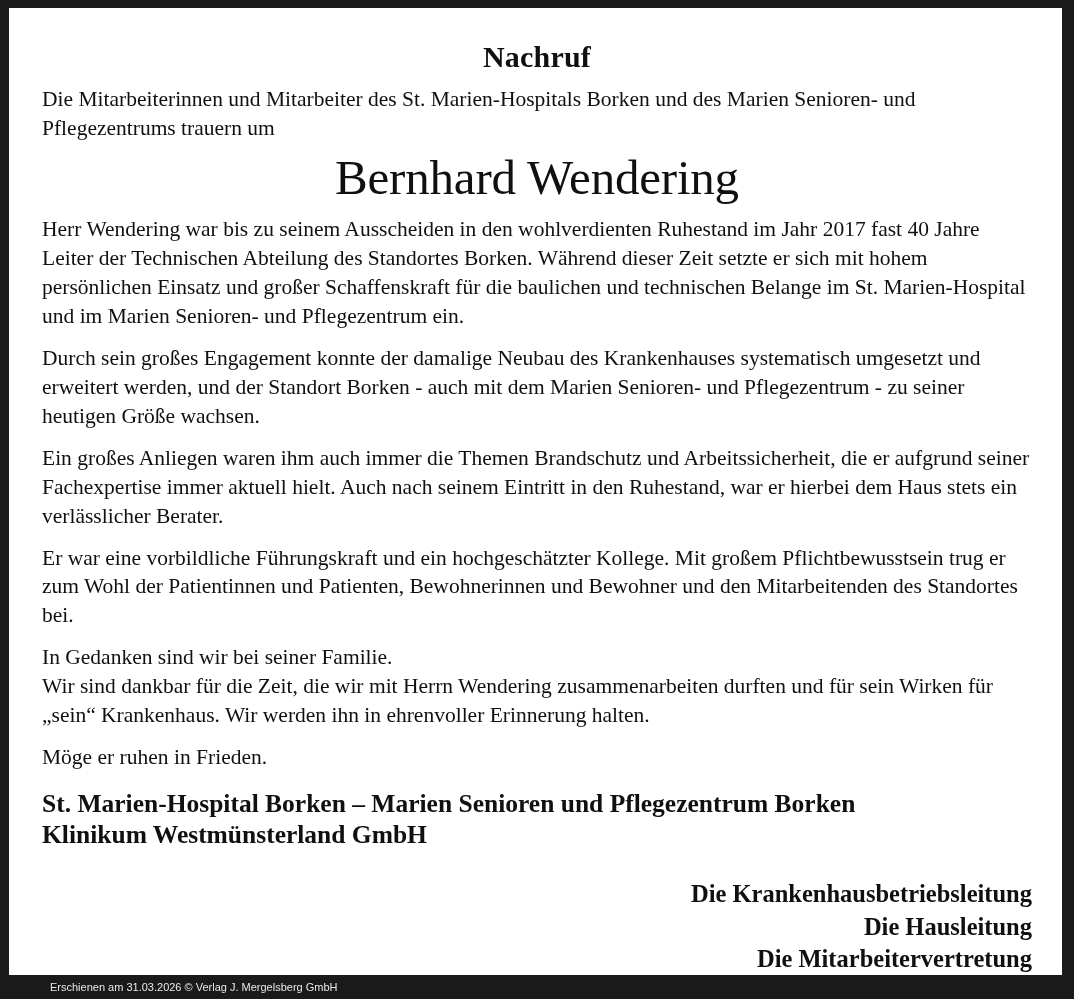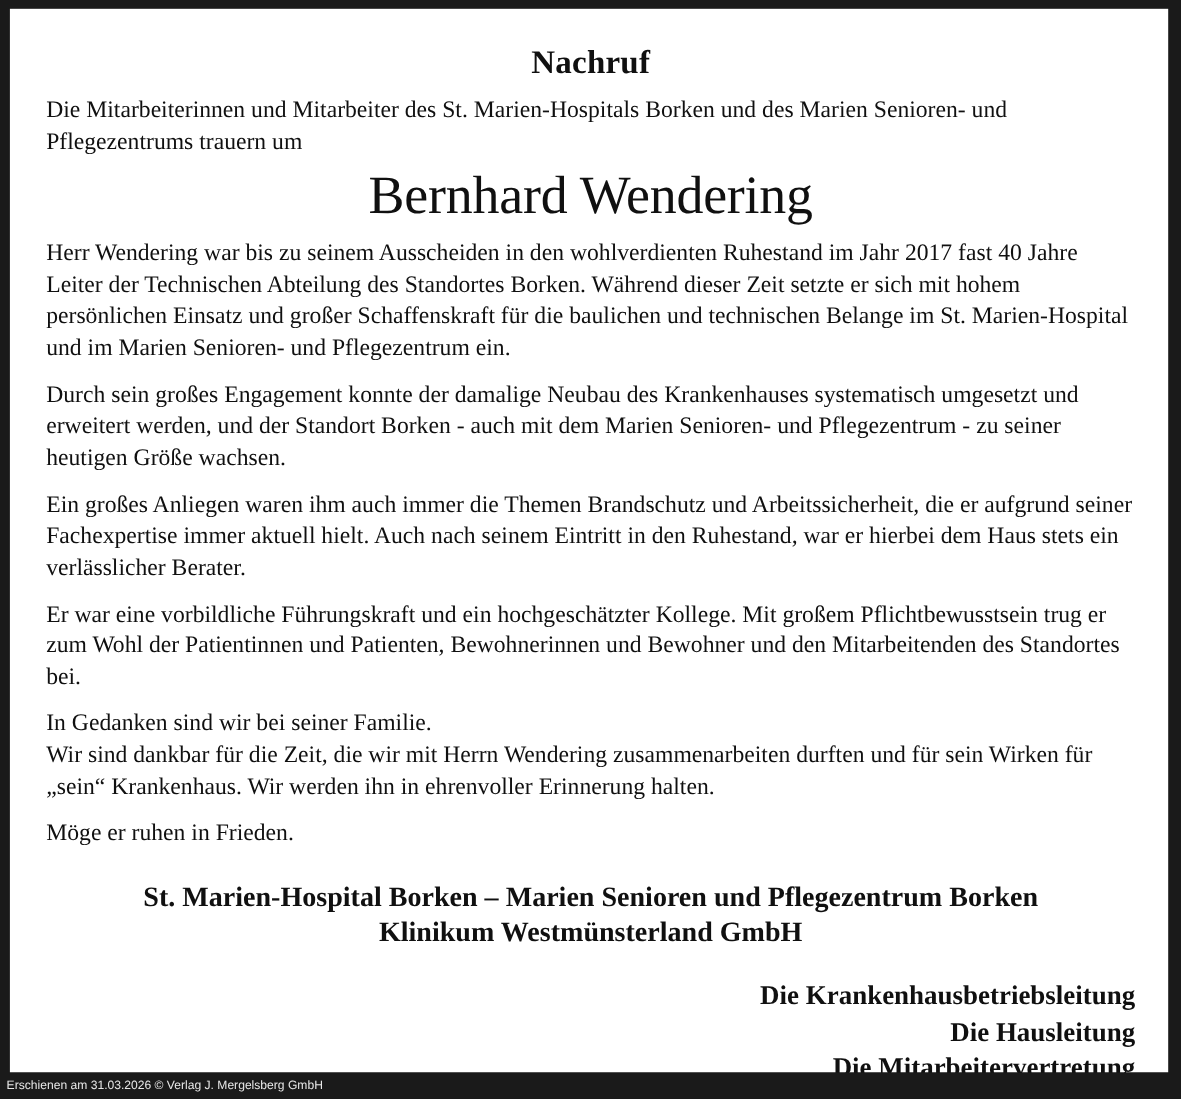--- a/index.html
+++ b/index.html
@@ -63,22 +63,22 @@
     line-height: 1.345;
     margin: 0 0 13px 0;
     text-align: left;
   }
 
   .body-par.tight {
     margin-bottom: 0;
   }
 
   .closing-block {
-    margin-top: 28px;
-    text-align: center;
+    margin-top: 16px;
+    text-align: left;
   }
 
   .org-line {
     font-size: 25.5px;
     font-weight: bold;
     line-height: 1.24;
     margin: 0;
   }
 
   .signature-block {
@@ -95,20 +95,21 @@
 
   .footer-bar {
     position: absolute;
     left: 0;
     right: 0;
     bottom: 0;
     height: 24px;
     background: #1a1a1a;
     display: flex;
     align-items: center;
+    padding-left: 44px;
   }
 
   .footer-text {
     color: #e8e8e8;
     font-family: "Liberation Sans", "DejaVu Sans", sans-serif;
     font-size: 11px;
     line-height: 1;
     padding-left: 6px;
     white-space: nowrap;
   }

